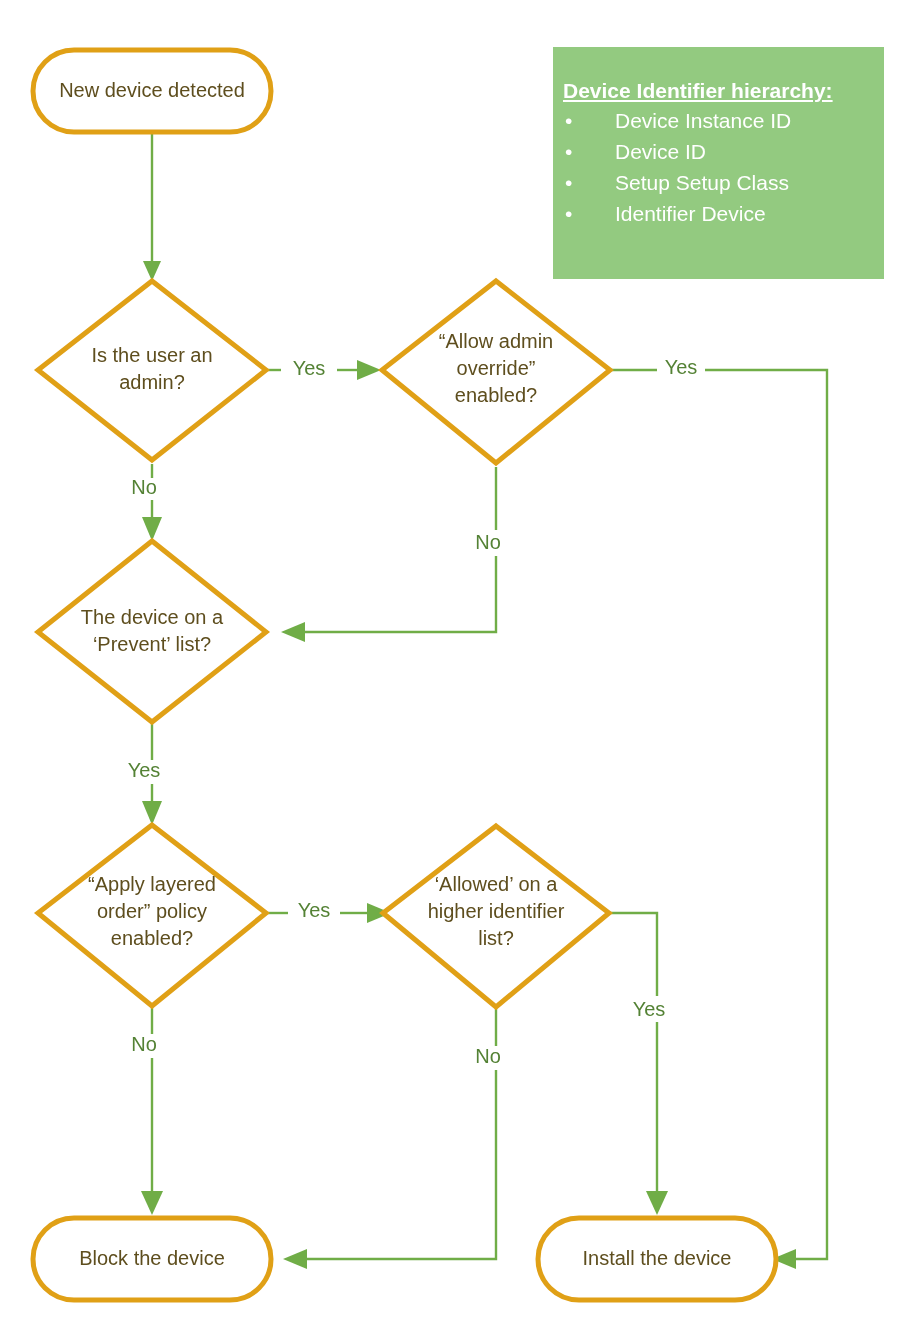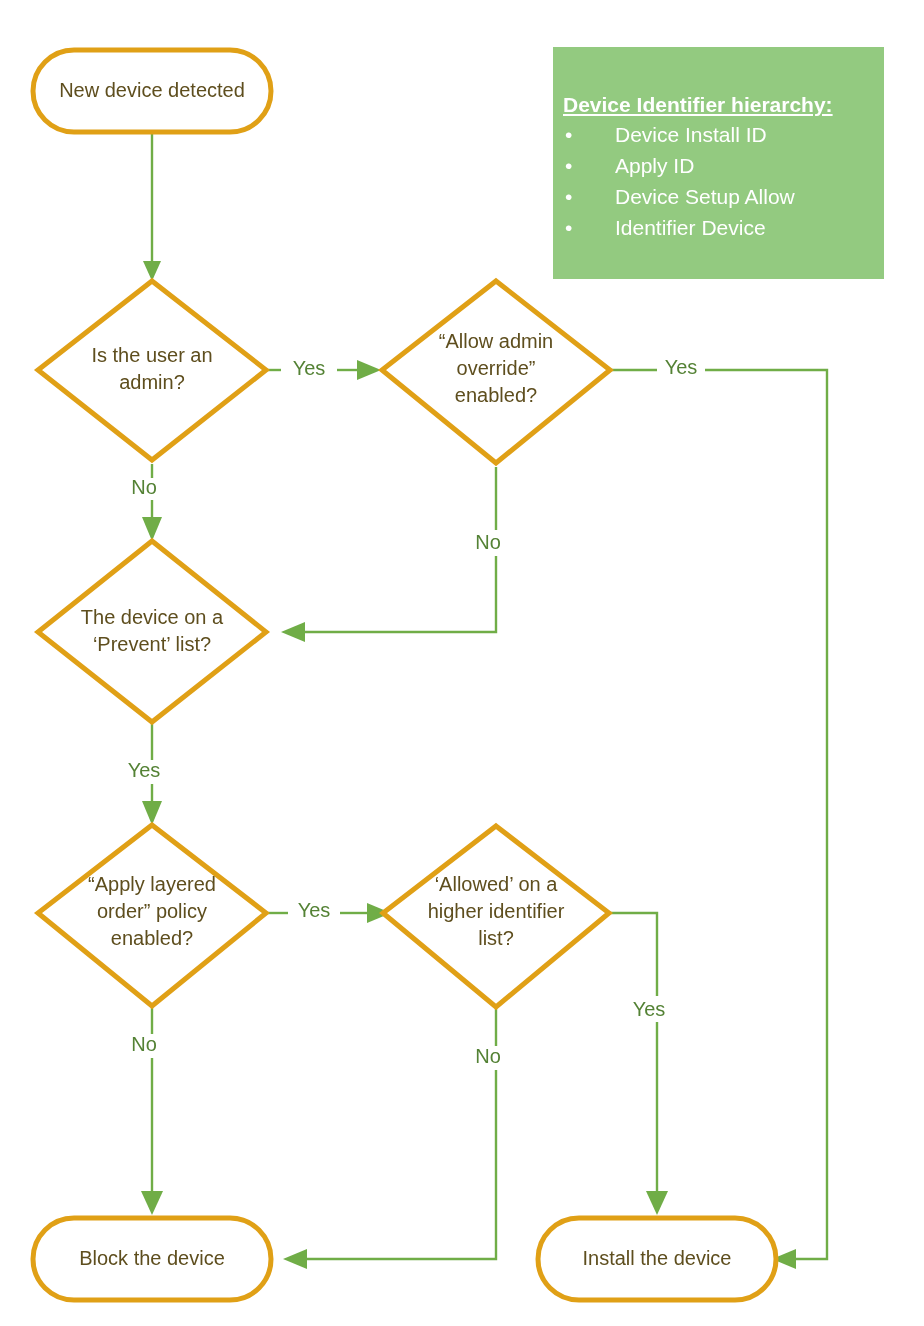--- a/index.html
+++ b/index.html
@@ -53,21 +53,21 @@
     dominant-baseline: middle;
   }
   .legend-box {
     position: absolute;
     left: 553px;
     top: 47px;
     width: 331px;
     height: 232px;
     background: #93CA80;
     box-sizing: border-box;
-    padding: 46px 0 0 0;
+    padding: 32px 0 0 0;
   }
   .legend-title {
     color: #ffffff;
     font-size: 21px;
     font-weight: bold;
     text-decoration: underline;
     margin: 0 0 2px 10px;
     font-family: "Liberation Sans", sans-serif;
     letter-spacing: 0px;
   }
@@ -215,29 +215,29 @@
       <text class="node-text" x="657" y="1260">Install the device</text>
     </g>
 
   </svg>
 
   <div class="legend-box">
     <div class="legend-title">Device Identifier hierarchy:</div>
     <ul class="legend-list">
       <li>
         <span class="legend-bullet">•</span>
-        <span>Device Install ID</span>
-      </li>
-      <li>
-        <span class="legend-bullet">•</span>
-        <span>Apply ID</span>
-      </li>
-      <li>
-        <span class="legend-bullet">•</span>
-        <span>Device Setup Allow</span>
+        <span>Device Instance ID</span>
+      </li>
+      <li>
+        <span class="legend-bullet">•</span>
+        <span>Device ID</span>
+      </li>
+      <li>
+        <span class="legend-bullet">•</span>
+        <span>Setup Setup Class</span>
       </li>
       <li>
         <span class="legend-bullet">•</span>
         <span>Identifier Device</span>
       </li>
     </ul>
   </div>
 
 </div>
 

